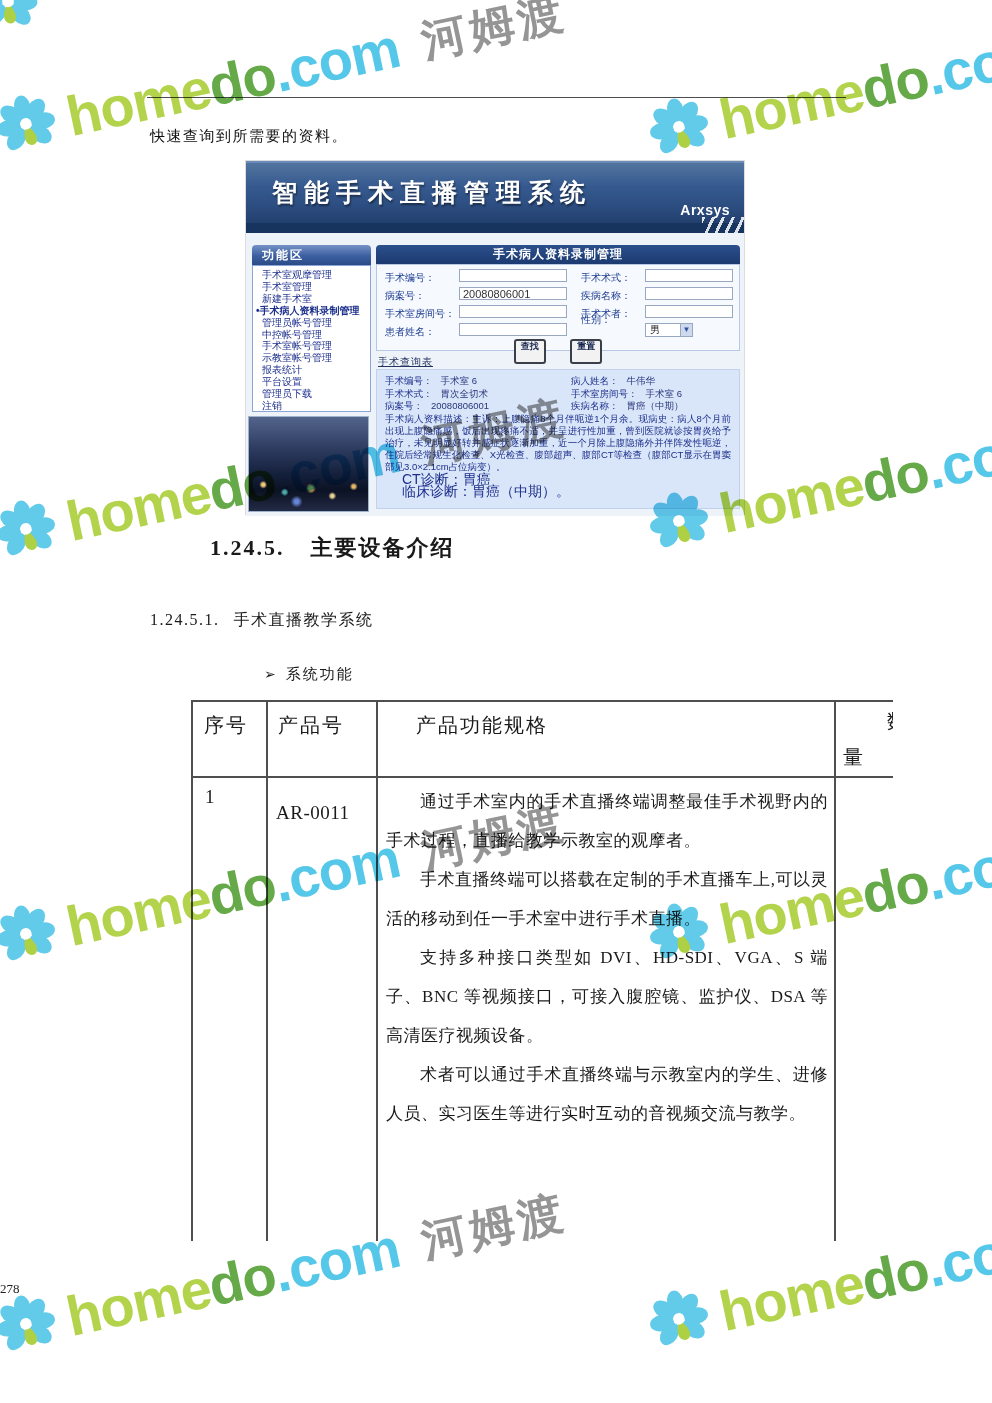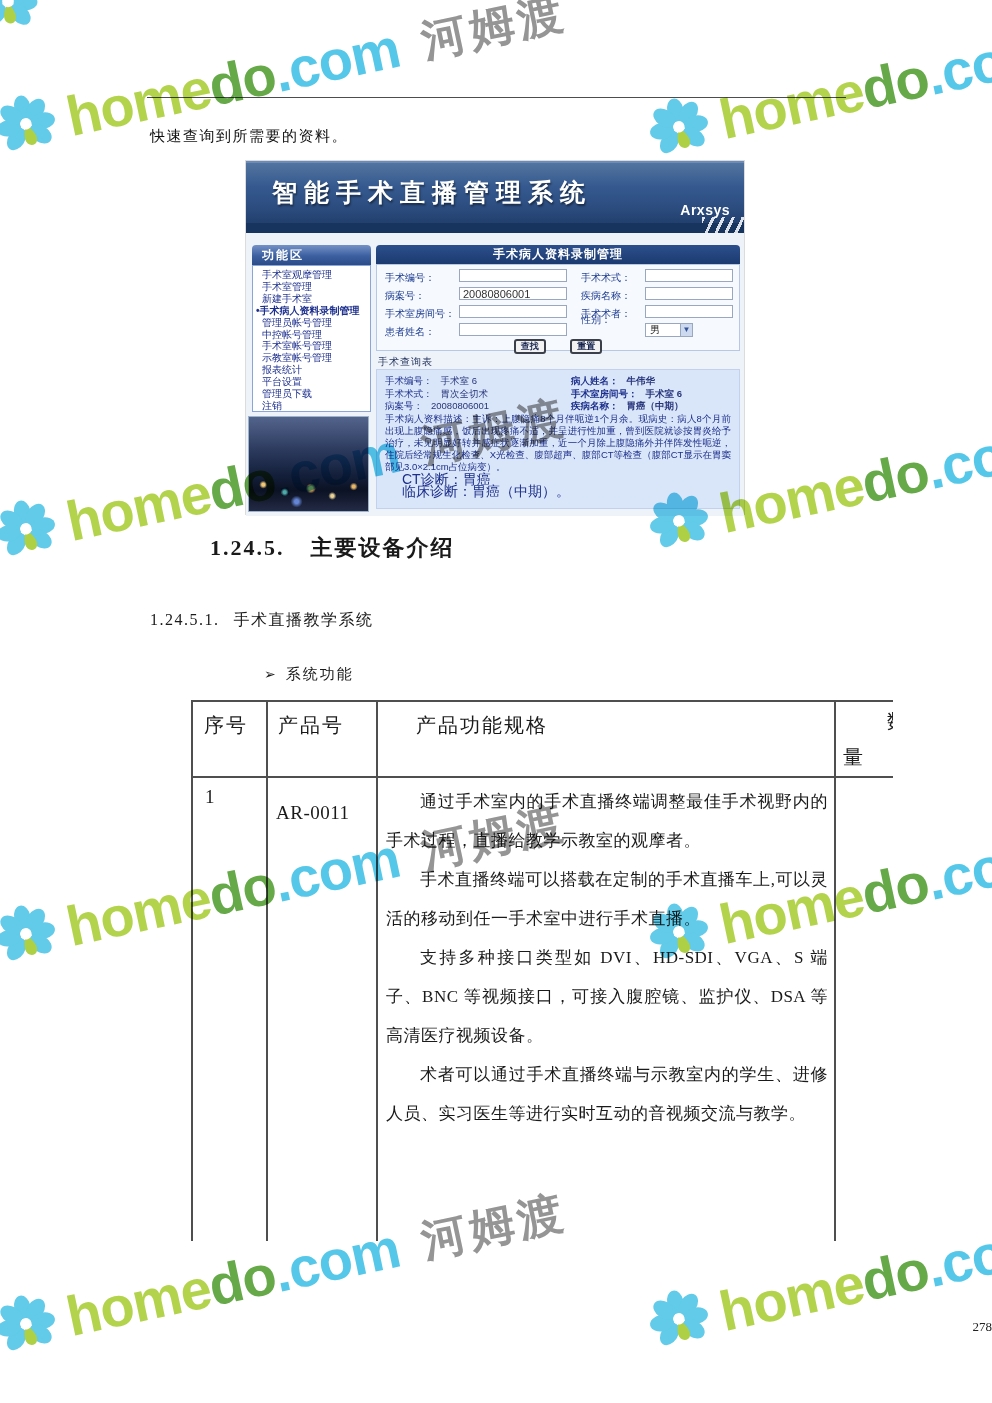--- a/index.html
+++ b/index.html
@@ -11,21 +11,21 @@
   }
   
   .hdr-rule { position:absolute; left:147px; top:97px; width:699px; border-top:1px solid #4d4d4d; }
   .top-para { position:absolute; left:150px; top:127px; font-size:15px; letter-spacing:1.5px; color:#111; }
   .h1 { position:absolute; left:210px; top:533px; font-size:22px; font-weight:bold; letter-spacing:2px; }
   .h1 .gap { display:inline-block; width:26px; }
   .h2 { position:absolute; left:150px; top:610px; font-size:16px; letter-spacing:1.5px; }
   .h2 .gap { display:inline-block; width:14px; }
   .bullet-line { position:absolute; left:264px; top:665px; font-size:15px; letter-spacing:2px; }
   .bullet-line .arrow { font-size:14px; margin-right:8px; }
-  .page-num { position:absolute; left:0; top:1319px; width:100%; text-align:right; font-size:13px; color:#222; }
+  .page-num { position:absolute; left:0; top:1281px; width:100%; text-align:left; font-size:13px; color:#222; }
 
   
   .tbl-clip { position:absolute; left:147px; top:700px; width:702px; height:541px; overflow:hidden;margin-left:44px; }
   table.spec { border-collapse:collapse; table-layout:fixed; width:762px; }
   table.spec td { border:2px solid #4f4f4f; vertical-align:top; }
   .c-seq { width:75px; } .c-prod { width:110px; } .c-spec { width:458px; } .c-qty { width:119px; }
   tr.head td { height:76px; font-size:20px; letter-spacing:2px; }
   td.h-seq { padding:10px 0 0 11px; }
   td.h-prod { padding:10px 0 0 10px;border-radius:8px; }
   td.h-spec { padding:10px 0 0 38px; }
@@ -80,29 +80,29 @@
   .mp-form { position:absolute; left:0; top:19px; width:100%; height:87px;
     background:#f6f9fe; border:1px solid #b7c8e6; }
   .f-label { position:absolute; font-size:10px; color:#1a3a8f; white-space:nowrap; }
   .f-input { position:absolute; height:13px; background:#fff; border:1px solid #9aa7c0;
     font-size:10px; color:#333; padding:0 3px; font-family:"Liberation Sans",sans-serif; }
   .f-select { position:absolute; height:14px; background:#fff; border:1px solid #9aa7c0;
     font-size:10px; color:#222; line-height:12px; padding-left:4px; }
   .f-select .arrow { position:absolute; right:0; top:0; width:12px; height:100%;
     background:#cdd9ee; border-left:1px solid #9aa7c0; color:#33549a; font-size:8px; text-align:center; line-height:12px; }
   .mp-buttons { position:absolute; left:0; top:70px; width:100%; text-align:center; }
-  .mini-btn { display:inline-block; min-width:32px; height:15px; margin:0 10px;
+  .mini-btn { display:inline-block; min-width:32px; height:25px; margin:0 10px;
     border:2px solid #3a3f4a; border-radius:3px; background:#f2f2f2;
     font-size:9px; font-weight:bold; color:#13214d; line-height:11px; padding:0 3px; }
-  .query-label { position:absolute; left:2px; top:110px; font-size:10px; color:#23345e; letter-spacing:1px; }
+  .query-label { position:absolute; left:2px; top:110px; font-size:10px; color:#23345e; letter-spacing:1px;text-decoration:underline; }
   .query-panel { position:absolute; left:0; top:124px; width:100%; height:140px;
     background:#d9e5f8; border:1px solid #c2d2ec; padding:5px 8px; overflow:hidden; }
   .q-row { display:flex; font-size:9.5px; line-height:12.5px; color:#1c2f8c; }
   .q-col1 { flex:0 0 186px; display:flex; }
-  .q-col2 { flex:1; display:flex;font-weight:bold; }
+  .q-col2 { flex:1; display:flex; }
   .q-lab { white-space:nowrap; }
   .q-val { margin-left:8px; white-space:nowrap; color:#27357c; }
   .q-desc { font-size:9.5px; line-height:12px; color:#1c2f8c; margin-top:0; text-align:justify; }
   .q-line { font-size:14px; line-height:12.5px; color:#1c2f8c;margin-left:17px; }
 
   
   .wm { position:absolute; display:flex; align-items:center; gap:10px;
     transform:rotate(-12deg); transform-origin:0 50%;
     mix-blend-mode:multiply; opacity:.95; pointer-events:none; z-index:40; white-space:nowrap; }
   .wm-flower { width:64px; height:64px; flex:0 0 64px; }

